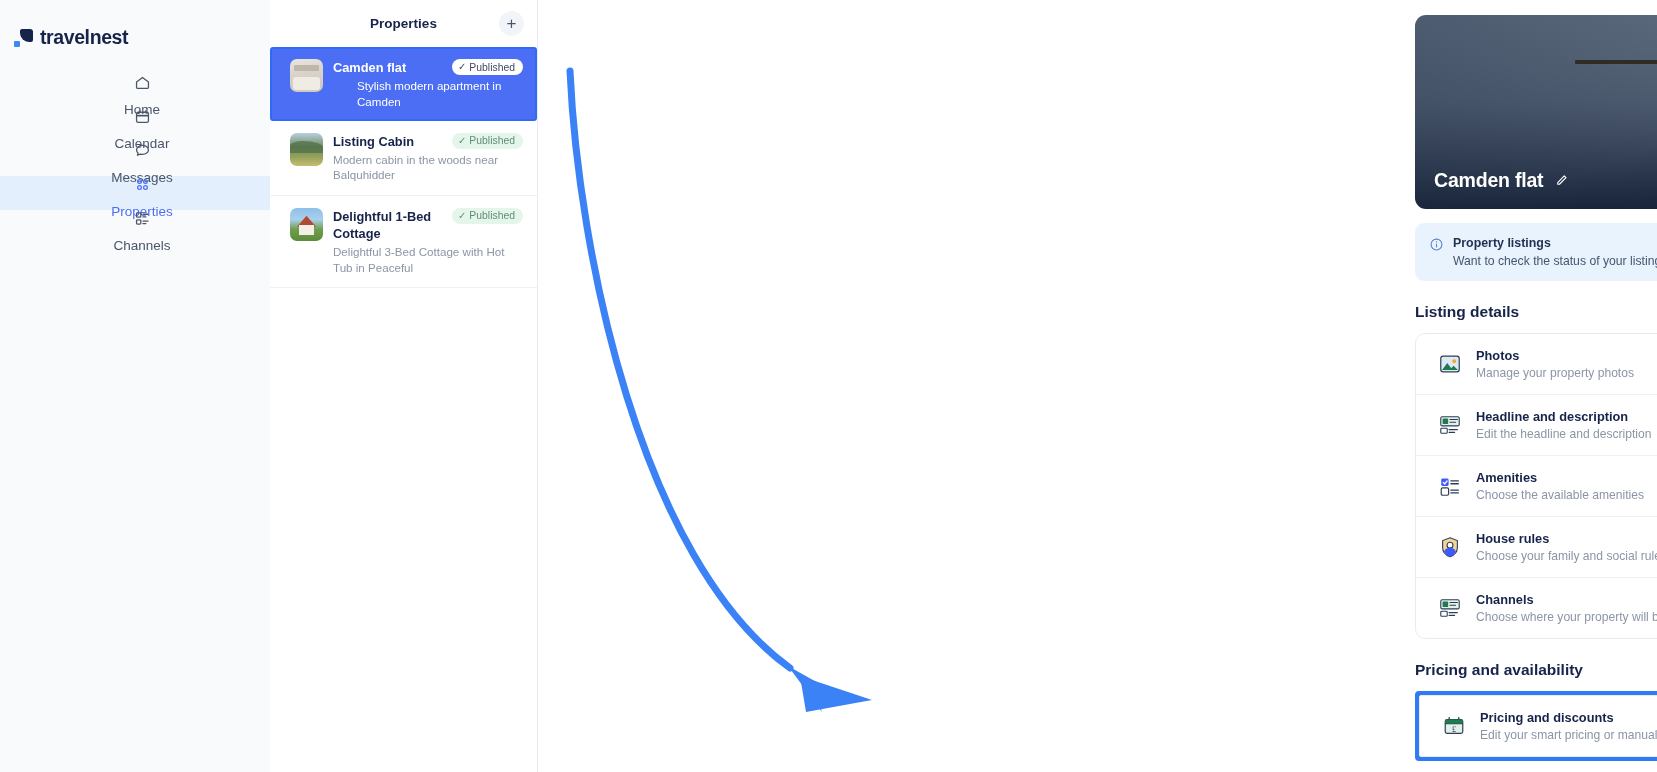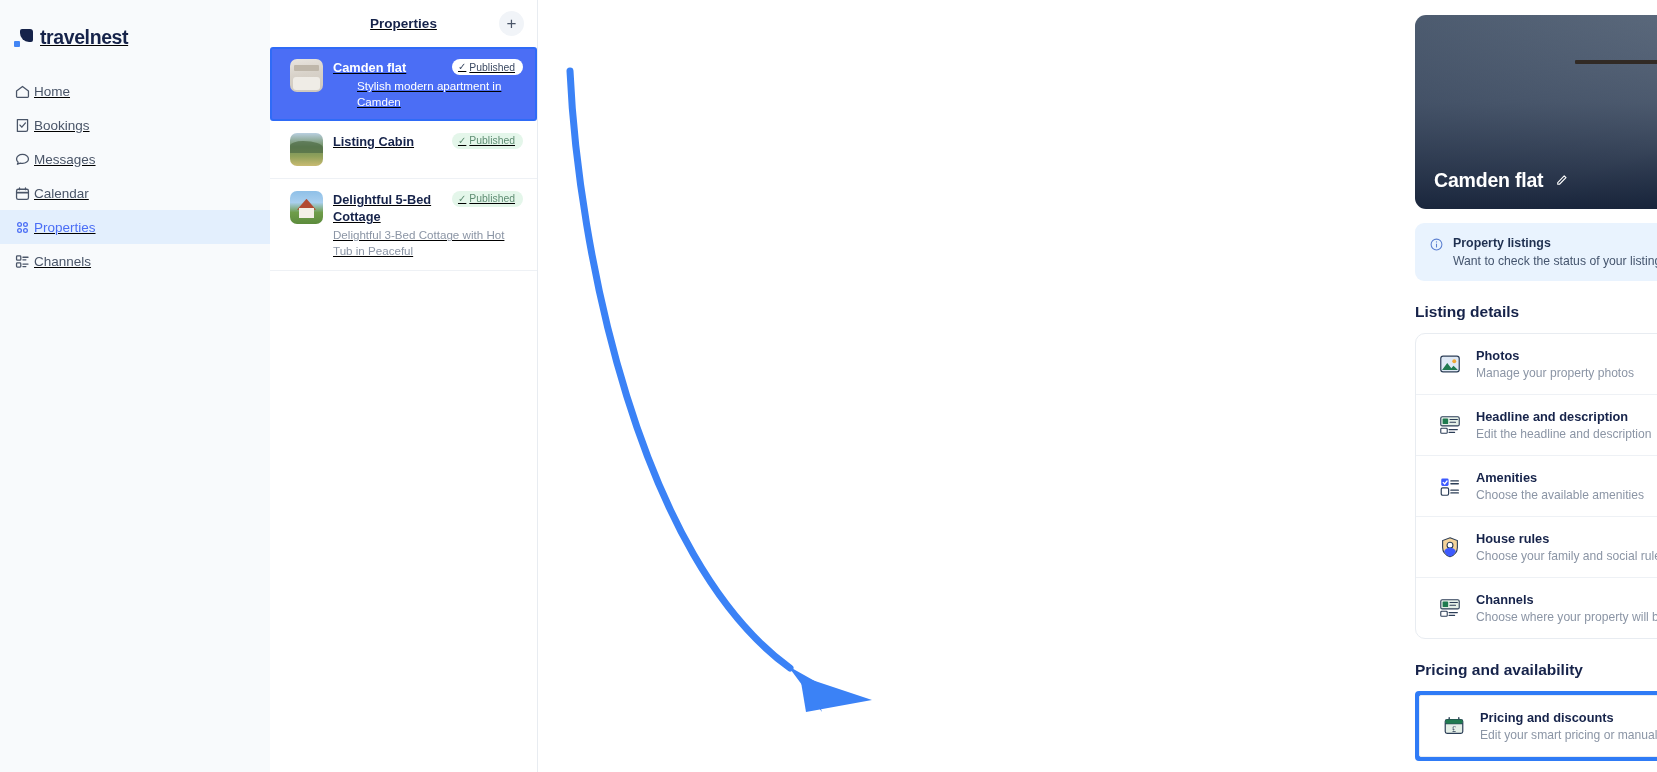--- a/index.html
+++ b/index.html
@@ -2,42 +2,43 @@
 <html><head>
 <meta charset="utf-8">
 <style>
   * { box-sizing: border-box; margin: 0; padding: 0; }
   html, body {
     width: 1657px; height: 772px;
     font-family: "Liberation Sans", sans-serif;
     background: #ffffff;
     overflow: hidden;
   }
-  .app { position: relative; width: 1358px; height: 772px; display: flex; text-decoration: underline; }
+  .app { position: relative; width: 1358px; height: 772px; display: flex; }
 
   
   .nav {
     width: 270px; height: 772px;
     background: #f8fafc;
     flex: 0 0 270px;
     padding-top: 18px;
     position: relative;
   }
   .brand { display: flex; align-items: center; gap: 7px; padding: 4px 0 0 14px; height: 34px; }
   .brand-mark { width: 19px; height: 19px; position: relative; }
   .brand-mark .sq { position: absolute; left: 0; bottom: 0; width: 6px; height: 6px; background: #4285f4; border-radius: 1px; }
   .brand-mark .arw { position: absolute; left: 6px; top: 1px; width: 13px; height: 13px; background: #16234a; border-radius: 2px 3px 2px 9px; }
   .brand-word { font-size: 19.5px; font-weight: 700; color: #16234a; letter-spacing: -0.4px; }
 
   .nav-list { margin-top: 22px; }
   .nav-item {
-    display: flex; align-items: center; gap: 3px;
+    display: flex; align-items: center; gap: 11px;
     height: 34px; padding-left: 14px; margin: 0 0 0 0;
     color: #4a5568; font-size: 13.5px; cursor: pointer;
     border-radius: 0;
+    flex-direction: column;
   }
   .nav-item + .nav-item { margin-top: 0; }
   .nav-item { margin-bottom: 0; }
   .nav-item.active { background: #e3effd; color: #4b6ef5; }
   .nav-ico { width: 17px; height: 17px; flex: 0 0 17px; display: flex; align-items: center; justify-content: center; }
   .nav-ico svg { display: block; }
 
   
   .props {
     width: 268px; flex: 0 0 268px; height: 772px;
@@ -164,48 +165,39 @@
 
       <div class="nav-item" style="margin-bottom:0;">
         <span class="nav-ico">
           <svg width="17" height="17" viewBox="0 0 20 20" fill="none" stroke="#4a5568" stroke-width="1.5">
             <path d="M3 9.5 10 4l7 5.5V16a1 1 0 0 1-1 1H4a1 1 0 0 1-1-1z" stroke-linejoin="round"></path>
           </svg>
         </span>
         <span>Home</span>
       </div>
 
-      <div class="nav-item">
-        <span class="nav-ico">
-          <svg width="17" height="17" viewBox="0 0 20 20" fill="none" stroke="#4a5568" stroke-width="1.5">
-            <path d="M4 3h12v12a2 2 0 0 1-2 2H4z" stroke-linejoin="round"></path>
-            <path d="M7 9.5 9.2 12 13.5 7" stroke-linecap="round" stroke-linejoin="round"></path>
-          </svg>
-        </span>
-        <span>Bookings</span>
-      </div>
-
-      <div class="nav-item">
-        <span class="nav-ico">
-          <svg width="17" height="17" viewBox="0 0 20 20" fill="none" stroke="#4a5568" stroke-width="1.5">
-            <path d="M10 4c3.9 0 7 2.4 7 5.3S13.9 14.6 10 14.6c-.9 0-1.8-.1-2.6-.4L4 15.6l.9-2.5C3.7 12.1 3 10.8 3 9.3 3 6.4 6.1 4 10 4z" stroke-linejoin="round"></path>
-          </svg>
-        </span>
-        <span>Messages</span>
-      </div>
 
       <div class="nav-item">
         <span class="nav-ico">
           <svg width="17" height="17" viewBox="0 0 20 20" fill="none" stroke="#4a5568" stroke-width="1.5">
             <rect x="3" y="5" width="14" height="12" rx="2"></rect>
             <path d="M3 9h14" stroke-width="2"></path>
             <path d="M6.5 3.5v2M13.5 3.5v2" stroke-linecap="round"></path>
           </svg>
         </span>
         <span>Calendar</span>
+      </div>
+
+      <div class="nav-item">
+        <span class="nav-ico">
+          <svg width="17" height="17" viewBox="0 0 20 20" fill="none" stroke="#4a5568" stroke-width="1.5">
+            <path d="M10 4c3.9 0 7 2.4 7 5.3S13.9 14.6 10 14.6c-.9 0-1.8-.1-2.6-.4L4 15.6l.9-2.5C3.7 12.1 3 10.8 3 9.3 3 6.4 6.1 4 10 4z" stroke-linejoin="round"></path>
+          </svg>
+        </span>
+        <span>Messages</span>
       </div>
 
 
       <div class="nav-item active">
         <span class="nav-ico">
           <svg width="17" height="17" viewBox="0 0 20 20" fill="none" stroke="#4b6ef5" stroke-width="1.5">
             <circle cx="6.5" cy="6.5" r="2.2"></circle>
               <circle cx="13.5" cy="6.5" r="2.2"></circle>
             <circle cx="6.5" cy="13.5" r="2.2"></circle>
               <circle cx="13.5" cy="13.5" r="2.2"></circle>
@@ -252,28 +244,29 @@
     <div class="prop-row">
       <span class="thumb t2"></span>
       <span class="prop-main">
         <span class="prop-titlerow">
           <span class="prop-name">Listing Cabin</span>
           <span class="pill-pub">
             <span class="tick">✓</span>
             <span>Published</span>
           </span>
         </span>
+        <span class="prop-sub" style="display:block;max-width:175px;">Modern cabin in the woods near Balquhidder</span>
       </span>
     </div>
 
     <div class="prop-row">
       <span class="thumb t3"></span>
       <span class="prop-main">
         <span class="prop-titlerow">
-          <span class="prop-name" style="max-width:104px;display:inline-block;">Delightful 5-Bed Cottage</span>
+          <span class="prop-name" style="max-width:104px;display:inline-block;">Delightful 1-Bed Cottage</span>
           <span class="pill-pub">
             <span class="tick">✓</span>
             <span>Published</span>
           </span>
         </span>
         <span class="prop-sub" style="display:block;max-width:183px;">Delightful 3-Bed Cottage with Hot Tub in Peaceful</span>
       </span>
     </div>
   </section>
 

